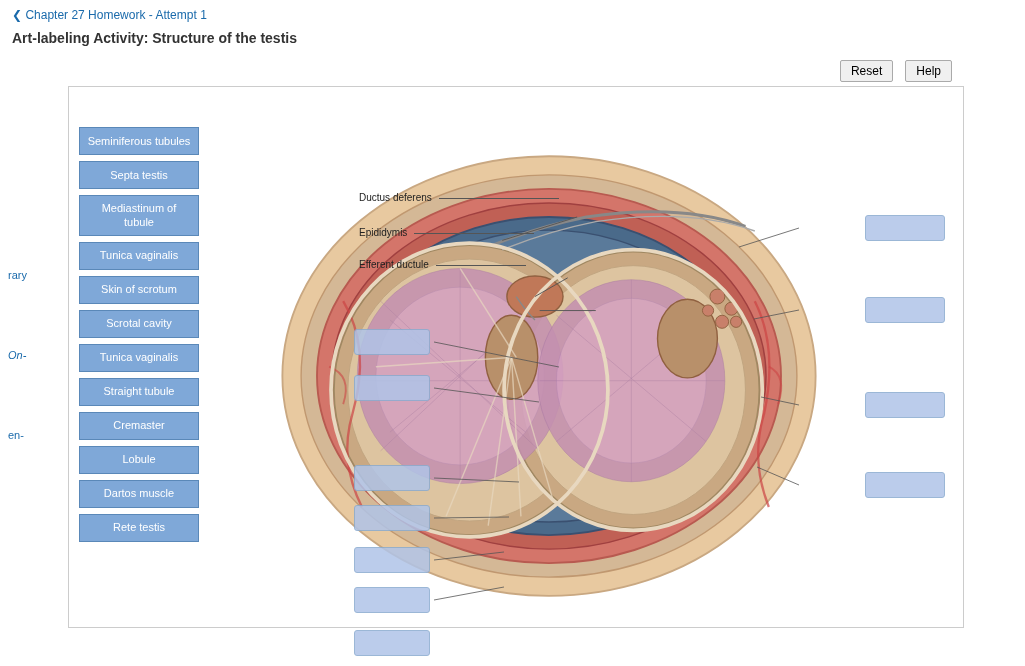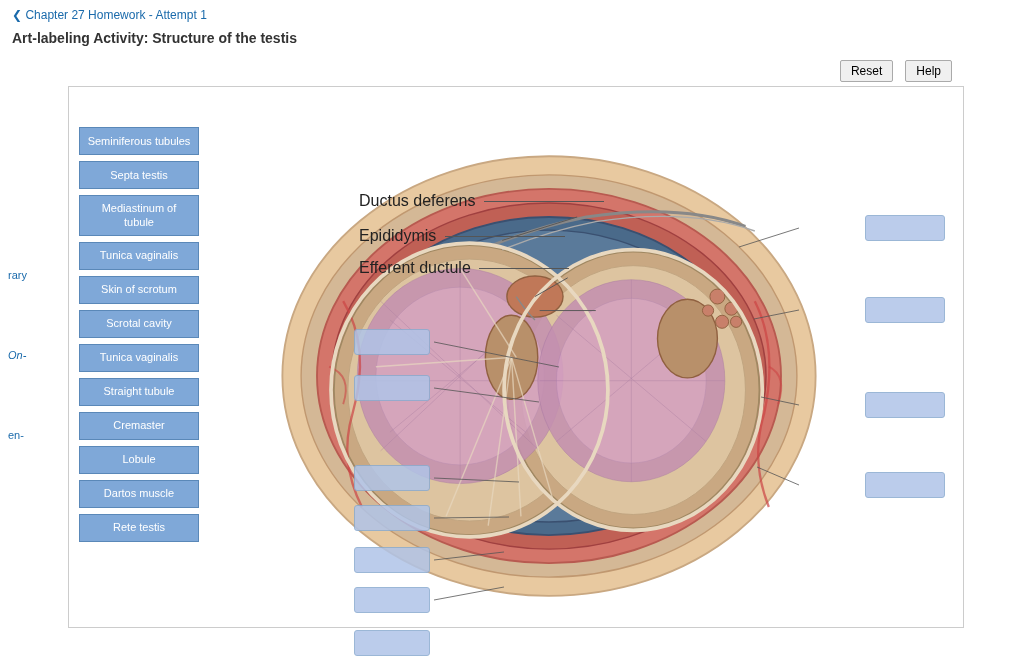--- a/index.html
+++ b/index.html
@@ -95,21 +95,21 @@
       background: #b0c4e8;
       border: 1px solid #8aabcf;
       border-radius: 3px;
       width: 76px;
       height: 26px;
       opacity: 0.85;
     }
     
     .diag-label {
       position: absolute;
-      font-size: 16px;
+      font-size: 10px;
       color: #222;
       white-space: nowrap;
     }
   </style>
 </head>
 <body>
 
 <div class="page-container">
 
   <div class="breadcrumb">Chapter 27 Homework - Attempt 1</div>

